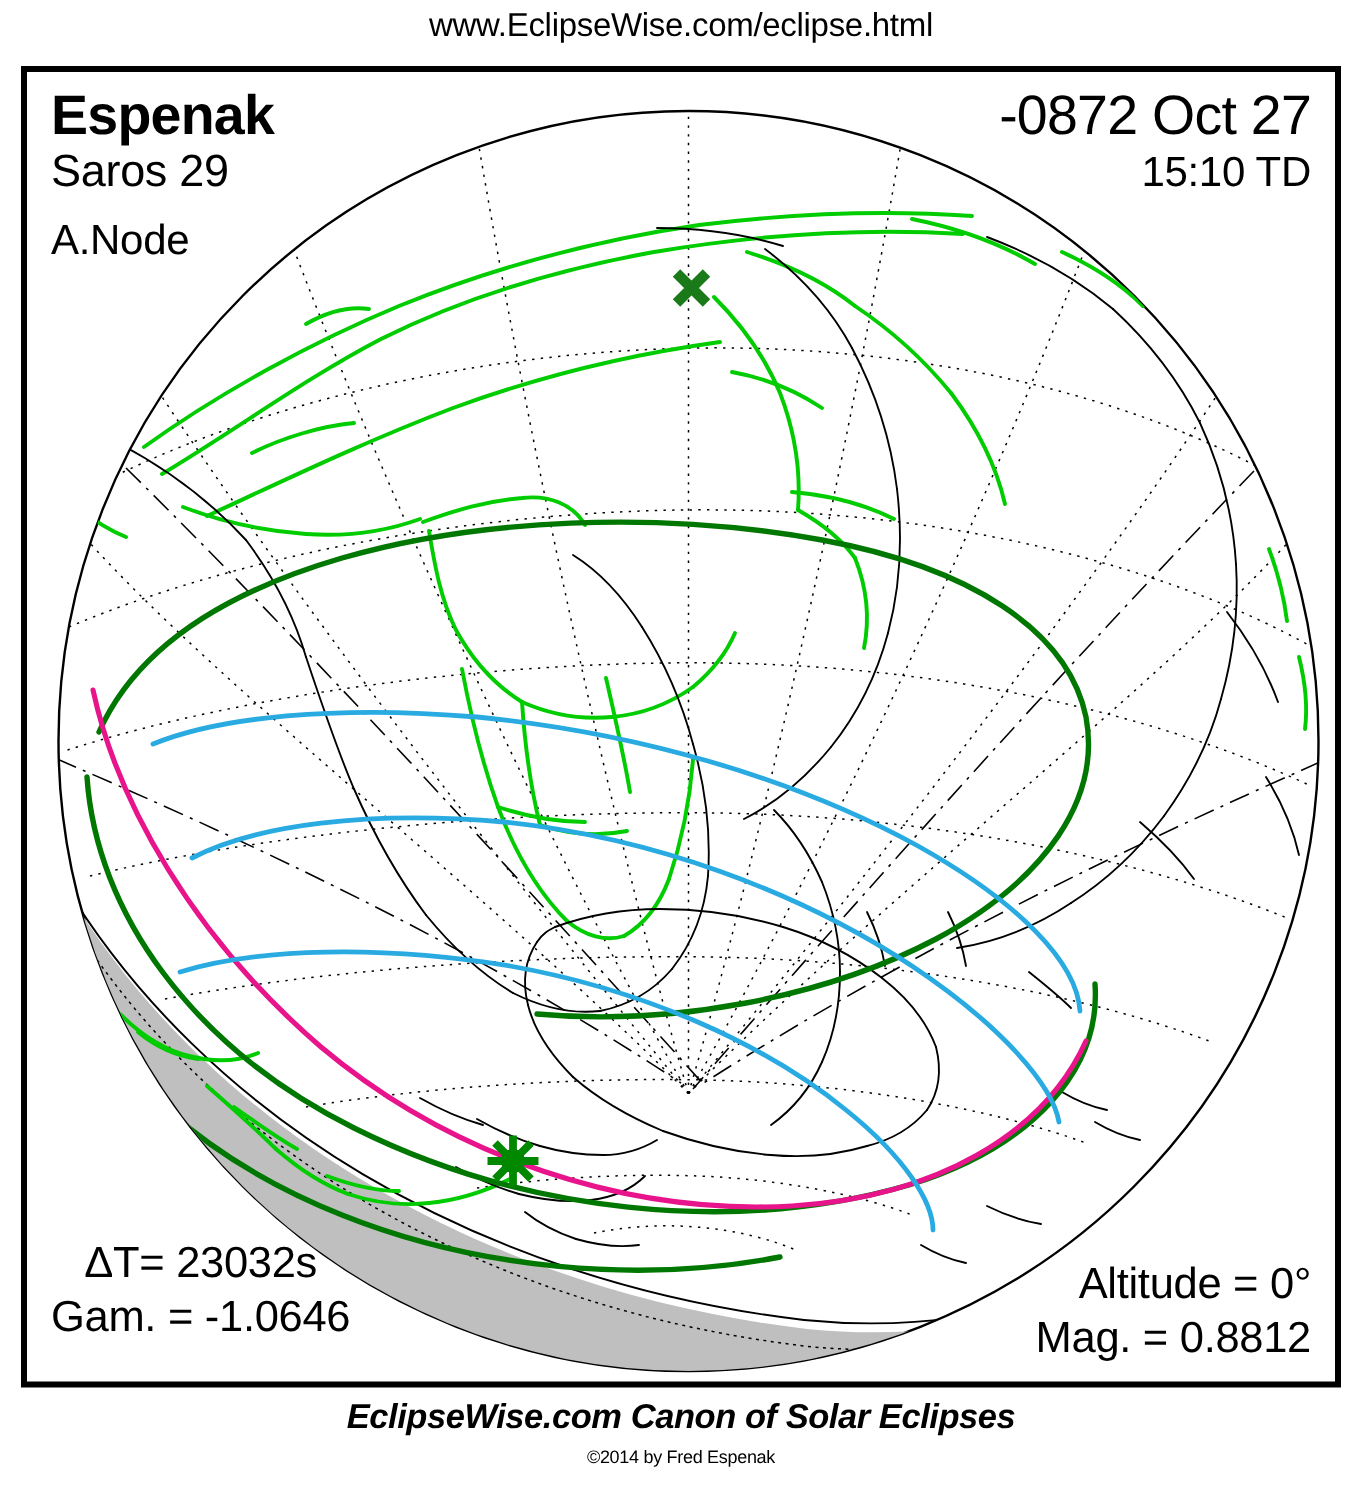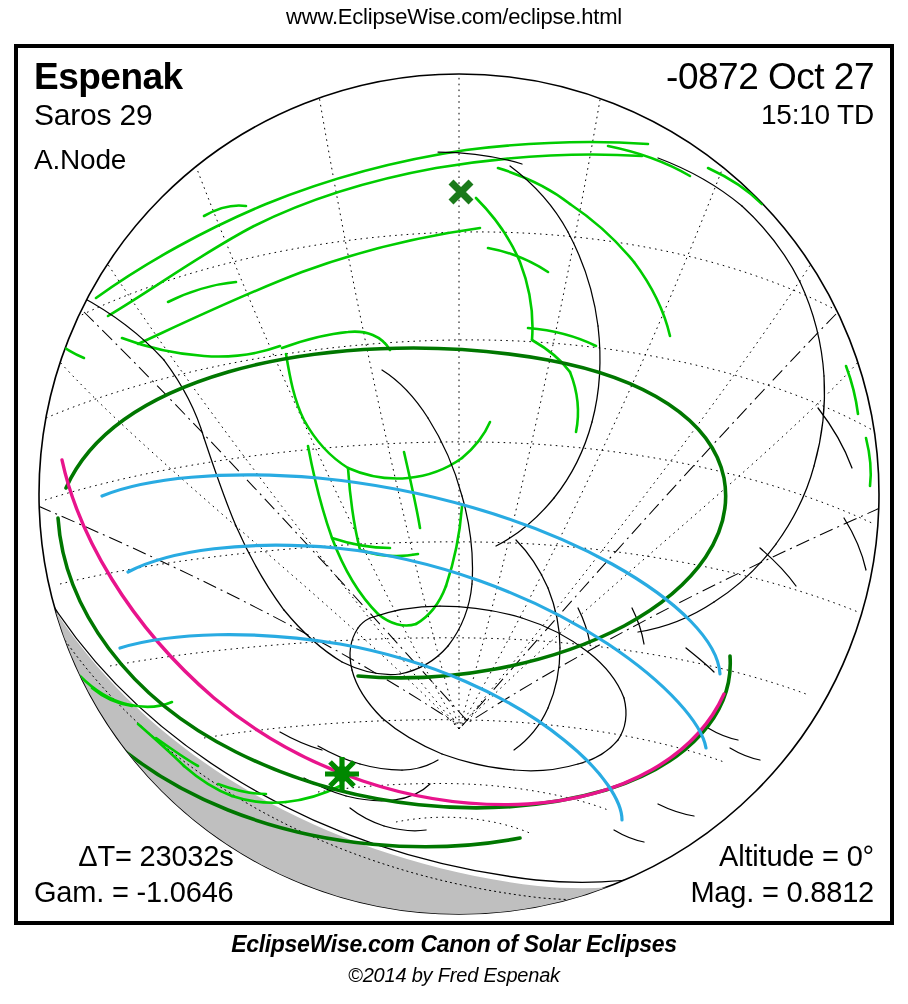--- a/index.html
+++ b/index.html
@@ -29,40 +29,40 @@
     border:4px solid #000;
     box-sizing:border-box;
     background:#fff;
     overflow:hidden;
   }
 
   
   .corner{position:absolute;z-index:40;line-height:1.0;}
   .tl{left:16px;top:10px;text-align:left;}
   .tr{right:16px;top:10px;text-align:right;}
-  .bl{left:16px;bottom:14px;text-align:right;}
+  .bl{left:16px;bottom:28px;text-align:center;}
   .br{right:16px;bottom:14px;text-align:right;}
 
   .eclipse-type{font-size:37px;font-weight:bold;letter-spacing:-0.5px;margin-bottom:5px;}
   .saros{font-size:30px;margin-bottom:16px;letter-spacing:-0.2px;}
   .node{font-size:28px;letter-spacing:-0.2px;}
   .date{font-size:37px;font-weight:normal;letter-spacing:-0.5px;margin-bottom:6px;}
   .time{font-size:28px;letter-spacing:-0.2px;}
   .stat{font-size:29px;letter-spacing:-0.2px;}
   .stat.first{margin-bottom:7px;}
 
   
   .globe-wrap{position:absolute;left:0;top:0;width:872px;height:873px;z-index:5;}
 
   
   .footer{
     position:absolute;left:0;top:931px;width:908px;text-align:center;
   }
   .footer-title{font-size:23px;font-weight:bold;font-style:italic;letter-spacing:-0.3px;}
-  .footer-credit{font-size:20px;margin-top:6px;letter-spacing:-0.2px;font-style:italic;}
+  .footer-credit{font-size:12px;margin-top:6px;letter-spacing:-0.2px;}
 </style>
 </head>
 <body>
 
 <div id="page">
 
   <div class="header-url">www.EclipseWise.com/eclipse.html</div>
 
   <div class="frame">
 

